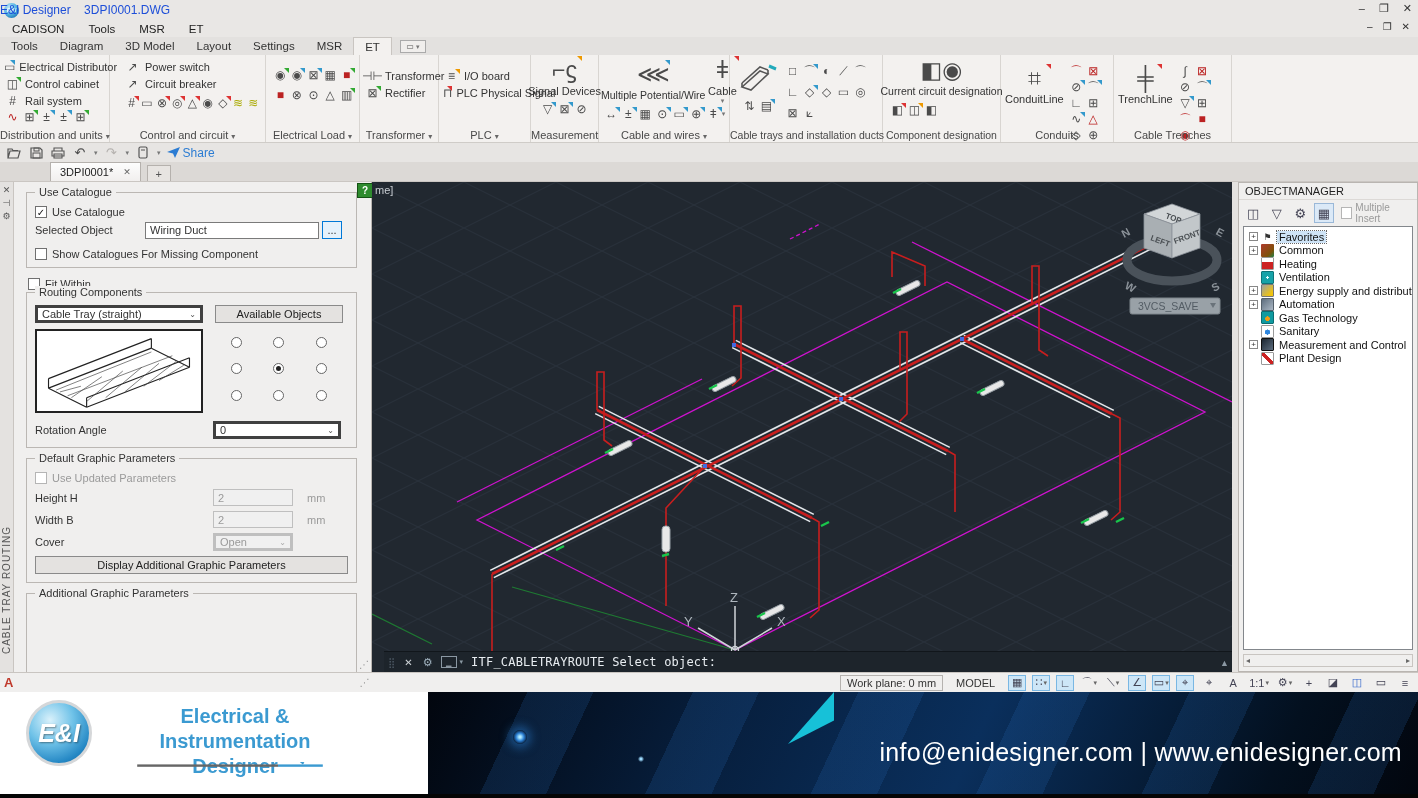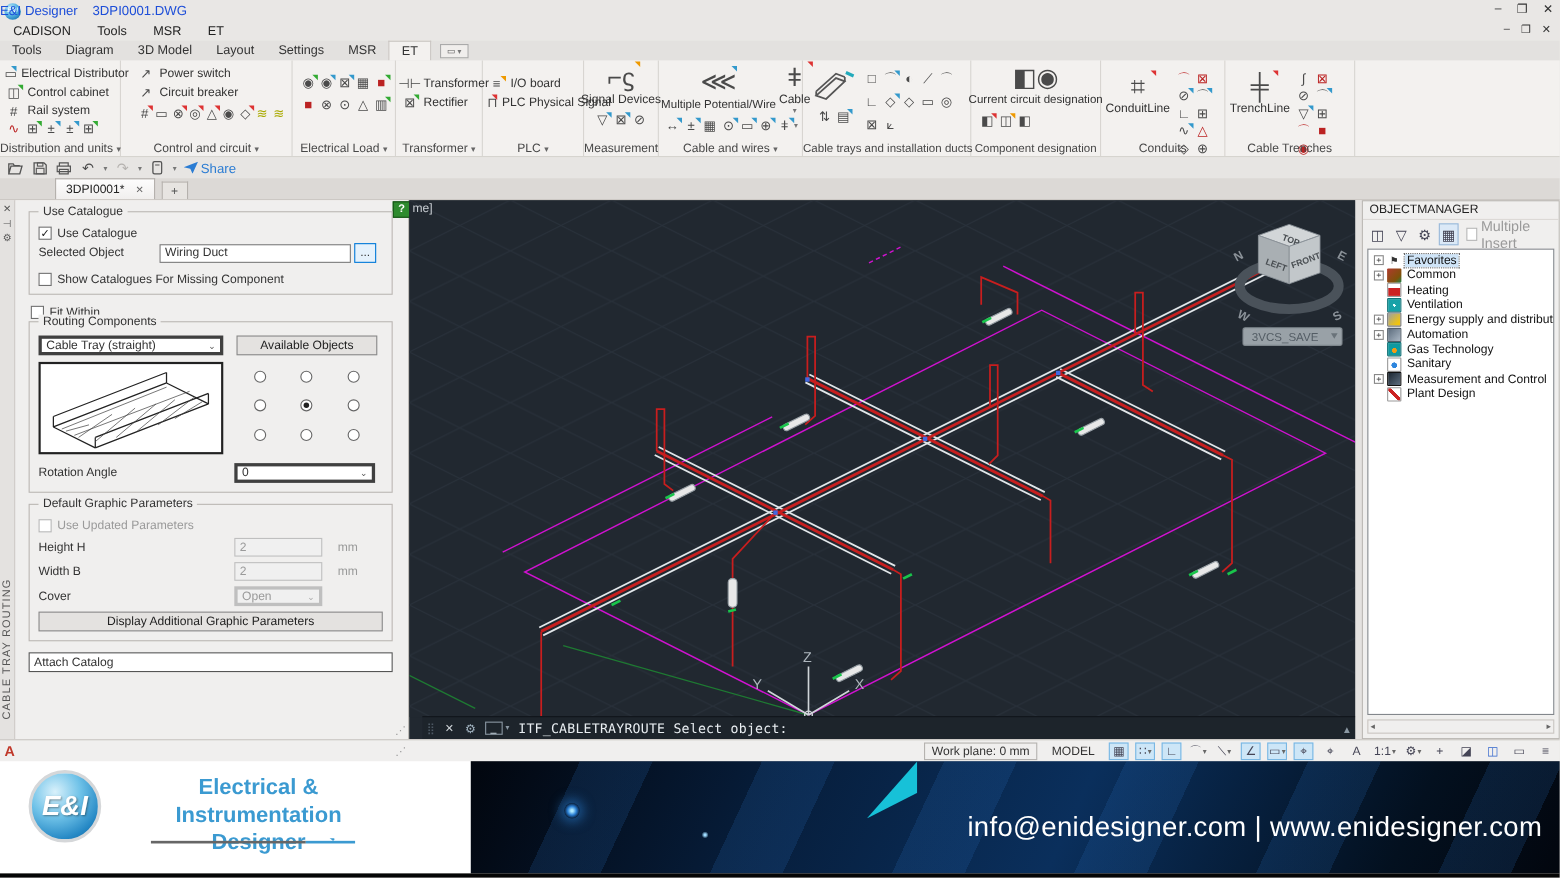--- a/index.html
+++ b/index.html
@@ -98,21 +98,21 @@
   #cmdtext{font-family:"DejaVu Sans Mono",monospace;font-size:12px;color:#e8edf1;margin-left:8px;letter-spacing:.2px;}
   #cmdup{position:absolute;right:3px;bottom:4px;color:#8b98a3;font-size:9px;}
   #vpcorner{position:absolute;left:3px;top:2px;color:#c8cdd2;font-size:11px;}
   
   #gap{width:6px;background:#e4e2e0;}
   #om{width:180px;background:#f0efee;border:1px solid #b9b5b1;display:flex;flex-direction:column;}
   #omheader{height:17px;display:flex;align-items:center;padding-left:6px;font-size:11px;color:#222;border-bottom:1px solid #dcd9d6;}
   #omtools{height:26px;display:flex;align-items:center;gap:3px;padding:0 4px;}
   .omic{width:22px;height:20px;border:1px solid transparent;display:flex;align-items:center;justify-content:center;font-size:13px;color:#445;}
   .omic.pressed{border-color:#9ab8d8;background:#dbe9f7;}
-  #omtools .mi-label{color:#9a9a9a;font-size:13px;}
+  #omtools .mi-label{color:#9a9a9a;font-size:10px;}
   #omtree{flex:1;margin:0 4px 4px 4px;background:#fff;border:1px solid #83878c;padding:3px 2px;overflow:hidden;}
   .trow{display:flex;align-items:center;height:13.5px;gap:3px;}
   .texp{width:9px;height:9px;border:1px solid #888;font-size:8px;line-height:7px;text-align:center;color:#333;background:#fff;margin-left:3px;flex:none;}
   .texp.none{border:none;background:transparent;}
   .ticon{width:13px;height:13px;flex:none;border-radius:1px;display:flex;align-items:center;justify-content:center;font-size:9px;}
   .tlabel{font-size:11px;color:#111;white-space:nowrap;padding:0 2px;}
   .tlabel.sel{background:#cfe4f7;outline:1px dotted #666;}
   .i-fav{color:#333;} 
   .i-com{background:linear-gradient(135deg,#b03a2e,#7e5109 70%,#1e8449);}
   .i-heat{background:linear-gradient(#fff 35%,#cc2222 35%);border:1px solid #999;}
@@ -566,20 +566,23 @@
       <div class="prow">
         <span class="plabel" style="width:178px">Cover</span>
         <span class="selectbox dis" style="width:80px">
           <span>Open</span>
           <span class="selcaret" style="color:#aaa">⌄</span>
         </span>
       </div>
       <div class="pbtn" style="width:100%;margin-top:4px">Display Additional Graphic Parameters</div>
     </div>
 
+    <div class="gbox" style="height:118px">
+      <span class="glab">Additional Graphic Parameters</span>
+    </div>
 
     <div class="tinput" style="width:100%;border-color:#555;height:18px;margin-top:2px">Attach Catalog</div>
     <span class="grip">⋰</span>
   </div>
 
   <div id="viewport">
     <svg width="860" height="470" viewBox="0 0 860 470">
       <defs>
         <pattern id="iso" width="92" height="46" patternUnits="userSpaceOnUse">
           <path d="M0,0 L92,46 M0,46 L92,0" stroke="#29313b" stroke-width="1" fill="none"></path>

